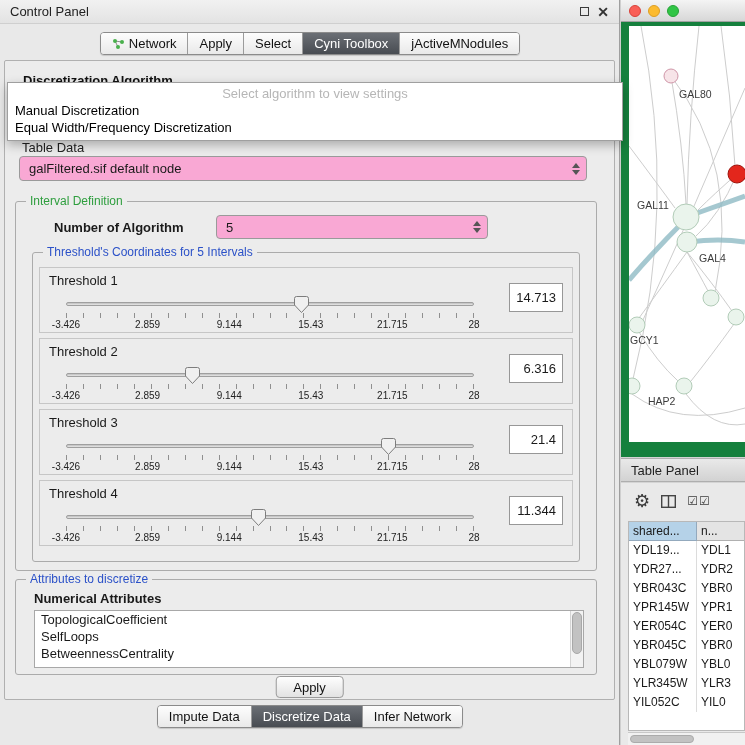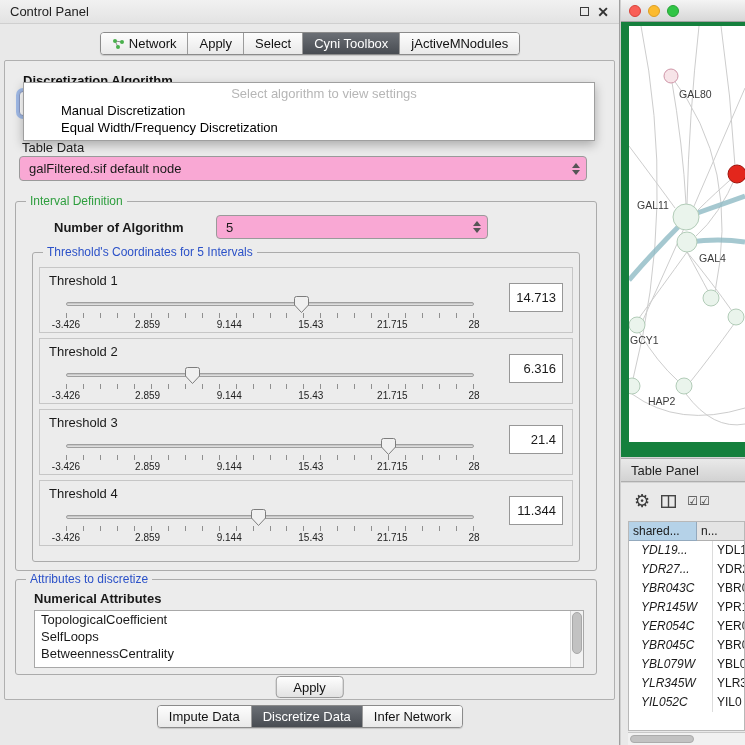--- a/index.html
+++ b/index.html
@@ -25,21 +25,21 @@
 
   .panel-body { position:absolute; left:4px; top:60px; width:611px; height:640px; background:#ececec; border:1px solid #b0b0b0; border-radius:2px; }
 
   .algo-label { position:absolute; left:18px; top:12px; font-size:13px; font-weight:bold; color:#111; }
   .algo-combo { position:absolute; left:14px; top:30px; width:568px; height:25px; background:#fff; border:1px solid #8a9ac5; border-radius:4px; box-shadow:0 0 0 3px rgba(98,146,227,.55); }
 
   .combo-arrows { position:absolute; right:6px; top:50%; transform:translateY(-50%); display:flex; flex-direction:column; gap:2px; }
   .arr-up { width:0; height:0; border-left:4px solid transparent; border-right:4px solid transparent; border-bottom:5px solid #555; }
   .arr-down { width:0; height:0; border-left:4px solid transparent; border-right:4px solid transparent; border-top:5px solid #555; }
 
-  .dropdown-overlay { position:absolute; left:18px; top:21px; width:572px; background:#fff; border:1px solid #9f9f9f; box-shadow:0 4px 10px rgba(0,0,0,.28); z-index:9; padding-bottom:4px;padding-left:30px; }
+  .dropdown-overlay { position:absolute; left:2px; top:21px; width:616px; background:#fff; border:1px solid #9f9f9f; box-shadow:0 4px 10px rgba(0,0,0,.28); z-index:9; padding-bottom:4px; }
   .ddo-placeholder { text-align:center; color:#b6b6b6; font-size:13px; padding:3px 0 1px 0; }
   .ddo-item { font-size:13px; color:#000; padding:1px 0 1px 7px; }
   .ddo-item.first { font-weight:normal; }
 
   .td-label { position:absolute; left:17px; top:79px; font-size:13px; color:#222; }
   .combo { position:absolute; background:#f9a8d4; border:1px solid #9a9a9a; border-radius:4px; font-size:13px; }
   .combo .combo-text { position:absolute; left:9px; top:0; bottom:0; display:flex; align-items:center; white-space:nowrap; }
   #table-data-combo { left:14px; top:95px; width:568px; height:25px; }
 
   .fieldset { position:absolute; border:1px solid #ababab; border-radius:3px; }
@@ -90,21 +90,21 @@
   .tp-toolbar { height:36px; display:flex; align-items:center; gap:11px; padding-left:13px; color:#3b3b3b; }
   .tb-icon { display:flex; align-items:center; cursor:default; }
   .tb-icon.gear { font-size:18px; }
   .tb-icon.checks { font-size:12px; letter-spacing:1px; }
   .tp-table { position:absolute; left:7px; top:38px; right:0; bottom:14px; background:#fff; border:1px solid #b8b8b8; overflow:hidden; }
   .tp-thead { display:flex; height:19px; }
   .th { font-size:12px; line-height:18px; padding-left:4px; white-space:nowrap; overflow:hidden; }
   .th1 { width:68px; background:#b5d2e8; border-right:1px solid #93a9bd; border-bottom:1px solid #93a9bd; }
   .th2 { flex:1; background:#e4e4e4; border-bottom:1px solid #b0b0b0; }
   .tr { display:flex; height:19px; }
-  .tc1 { width:84px; padding-left:12px; border-right:1px solid #dcdcdc; font-size:12px; line-height:19px; white-space:nowrap; overflow:hidden;font-style:italic; }
+  .tc1 { width:68px; padding-left:4px; border-right:1px solid #dcdcdc; font-size:12px; line-height:19px; white-space:nowrap; overflow:hidden; }
   .tc2 { flex:1; padding-left:4px; font-size:12px; line-height:19px; white-space:nowrap; overflow:hidden; }
   .tp-hscroll { position:absolute; left:7px; right:0; bottom:0; height:13px; background:#f1f1f1; border-top:1px solid #c8c8c8; }
   .hthumb { position:absolute; left:2px; width:55%; top:2px; bottom:2px; background:#c2c2c2; border:1px solid #ababab; border-radius:6px; }
 </style>
 </head>
 <body>
 
 <div class="control-panel">
   <div class="cp-titlebar">
     <span class="cp-title">Control Panel</span>

